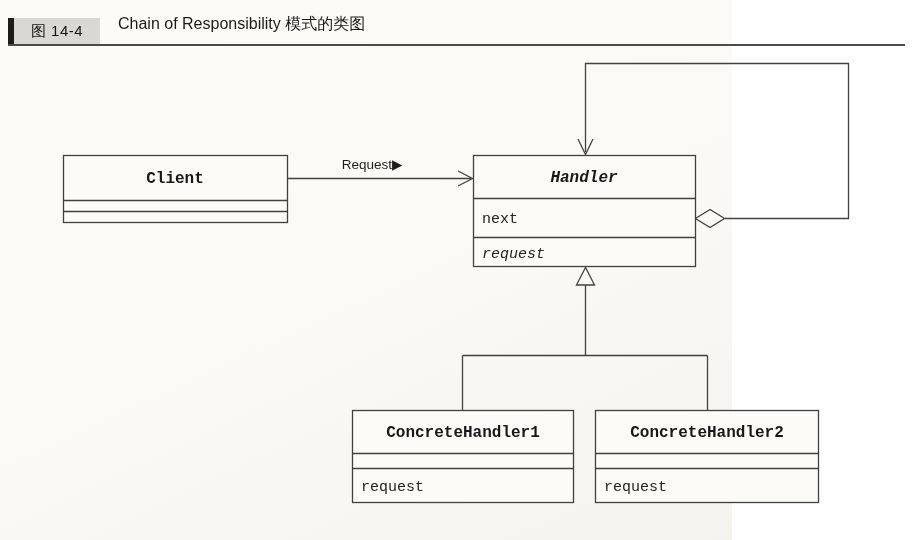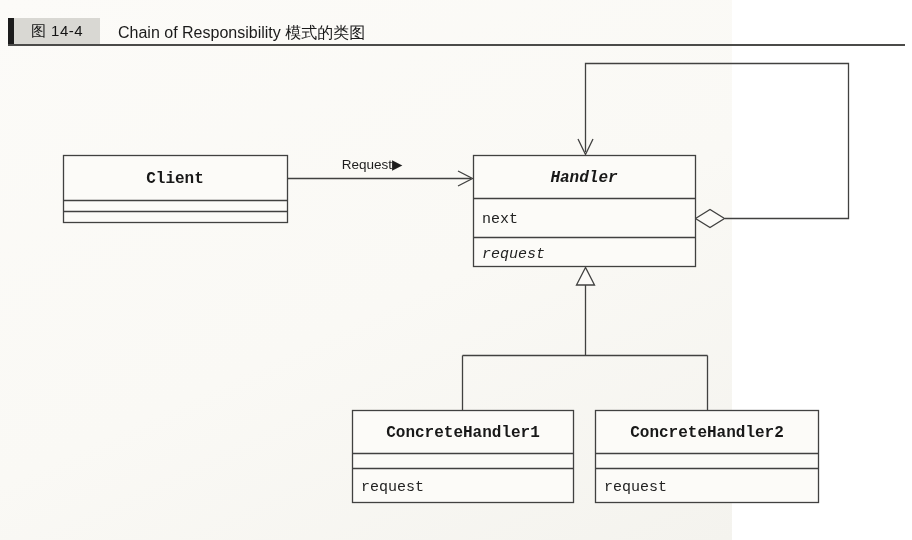--- a/index.html
+++ b/index.html
@@ -25,21 +25,21 @@
   .fig-label {
     position: absolute; left: 14px; top: 18px;
     width: 86px; height: 26px;
     background: #d9d8d3;
     color: #141414;
     font-size: 15px;
     display: flex; align-items: center; justify-content: center;
     letter-spacing: 0.5px;
   }
   .fig-title {
-    position: absolute; left: 118px; top: 19px;
+    position: absolute; left: 118px; top: 10px;
     height: 26px; line-height: 27px;
     color: #1a1a1a;
     font-size: 16px;
   }
   .fig-rule {
     position: absolute; left: 8px; top: 44px;
     width: 897px; height: 2px;
     background: #4b4b49;
   }
 

